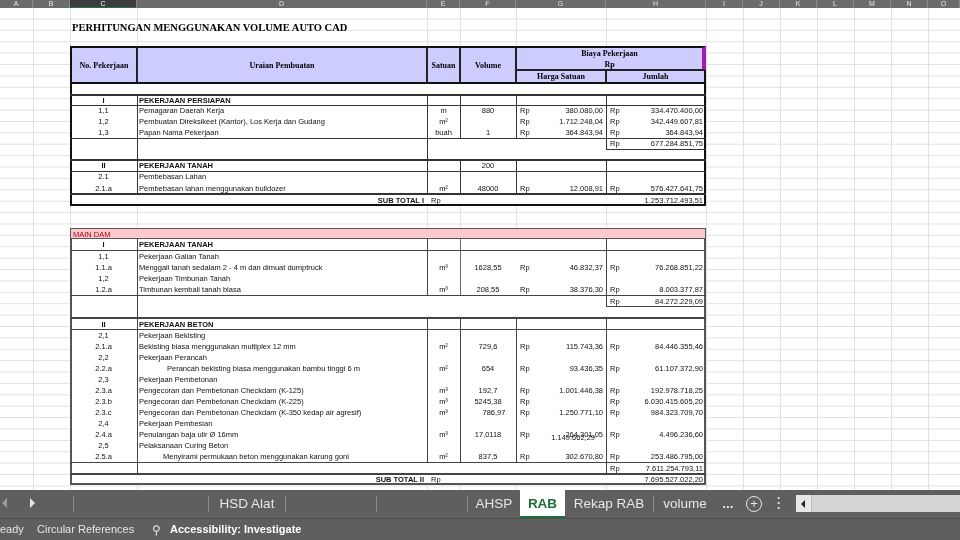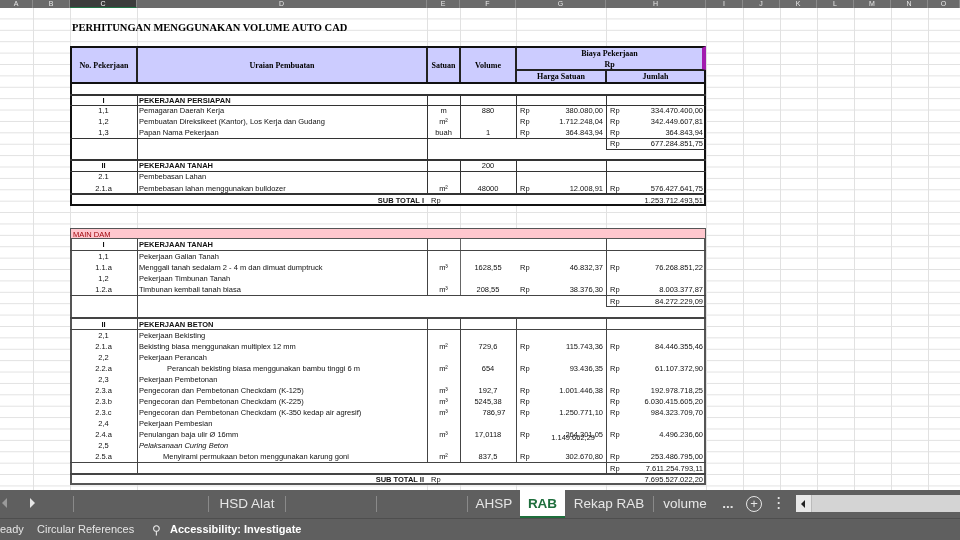--- a/index.html
+++ b/index.html
@@ -259,21 +259,21 @@
 <div class="cell ctr" style="left:70px;top:429px;width:67px;height:11px;">2.4.a</div>
 <div class="cell lf" style="left:137px;top:429px;width:290px;height:11px;">Penulangan baja ulir Ø 16mm</div>
 <div class="cell ctr" style="left:427px;top:429px;width:33px;height:11px;">m³</div>
 <div class="cell ctr" style="left:460px;top:429px;width:56px;height:11px;">17,0118</div>
 <div class="cell lf" style="left:518px;top:429px;width:20px;height:11px;">Rp</div>
 <div class="cell rt" style="left:536px;top:429px;width:70px;height:11px;">264.301,05</div>
 <div class="cell lf" style="left:608px;top:429px;width:20px;height:11px;">Rp</div>
 <div class="cell rt" style="left:626px;top:429px;width:80px;height:11px;">4.496.236,60</div>
 
 <div class="cell ctr" style="left:70px;top:440px;width:67px;height:11px;">2,5</div>
-<div class="cell lf" style="left:137px;top:440px;width:290px;height:11px;font-style:italic;">Pelaksanaan Curing Beton</div>
+<div class="cell lf" style="left:137px;top:440px;width:290px;height:11px;">Pelaksanaan Curing Beton</div>
 
 <div class="cell ctr" style="left:70px;top:451px;width:67px;height:11px;">2.5.a</div>
 <div class="cell lf" style="left:137px;top:451px;width:290px;height:11px;margin-left:24px;">Menyirami permukaan beton menggunakan karung goni</div>
 <div class="cell ctr" style="left:427px;top:451px;width:33px;height:11px;">m²</div>
 <div class="cell ctr" style="left:460px;top:451px;width:56px;height:11px;">837,5</div>
 <div class="cell lf" style="left:518px;top:451px;width:20px;height:11px;">Rp</div>
 <div class="cell rt" style="left:536px;top:451px;width:70px;height:11px;">302.670,80</div>
 <div class="cell lf" style="left:608px;top:451px;width:20px;height:11px;">Rp</div>
 <div class="cell rt" style="left:626px;top:451px;width:80px;height:11px;">253.486.795,00</div>
 

